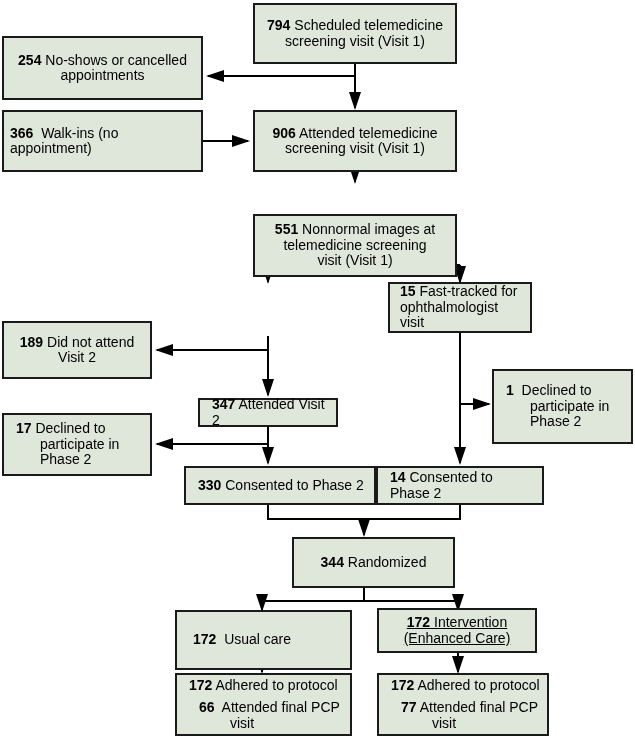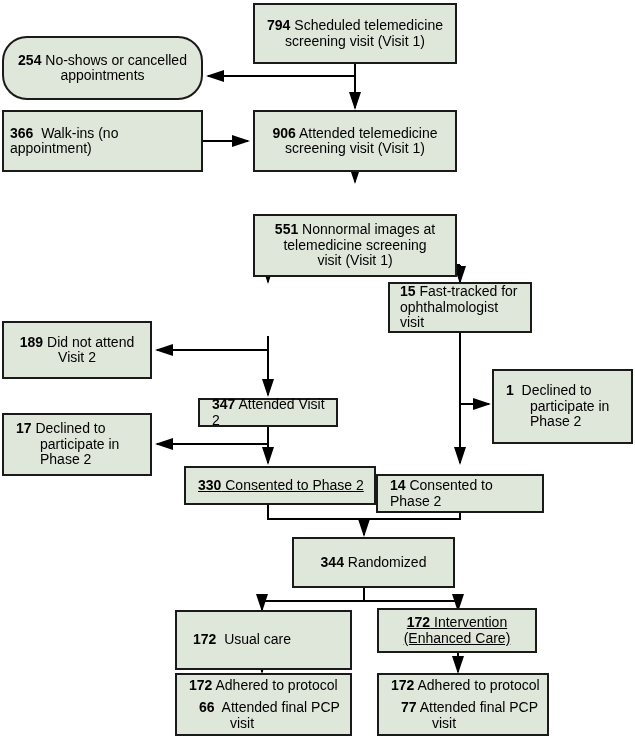--- a/index.html
+++ b/index.html
@@ -100,21 +100,21 @@
       <line x1="262" y1="653" x2="262" y2="672" marker-end="url(#arrow)"></line>
       <line x1="458" y1="653" x2="458" y2="672" marker-end="url(#arrow)"></line>
     </g>
   </svg>
 
   <div class="node ta-center" style="left:253px; top:3px; width:204px; height:61px;">
     <span class="line"><span class="num">794</span><span> Scheduled telemedicine</span></span>
     <span class="line"><span>screening visit (Visit 1)</span></span>
   </div>
 
-  <div class="node ta-center" style="left:2px; top:36px; width:201px; height:64px;border-radius:25px;">
+  <div class="node ta-center" style="left:2px; top:36px; width:201px; height:64px;">
     <span class="line"><span class="num">254</span><span> No-shows or cancelled</span></span>
     <span class="line"><span>appointments</span></span>
   </div>
 
   <div class="node ta-left" style="left:2px; top:110px; width:201px; height:62px;">
     <span class="line"><span class="num">366</span><span>  Walk-ins (no appointment)</span></span>
   </div>
 
   <div class="node ta-center" style="left:253px; top:110px; width:204px; height:62px;">
     <span class="line"><span class="num">906</span><span> Attended telemedicine</span></span>
@@ -147,25 +147,25 @@
     <span class="line" style="padding-left:24px;"><span>participate in</span></span>
     <span class="line" style="padding-left:24px;"><span>Phase 2</span></span>
   </div>
 
   <div class="node ta-left" style="left:2px; top:413px; width:150px; height:63px; padding-left:12px;">
     <span class="line"><span class="num">17</span><span> Declined to</span></span>
     <span class="line" style="padding-left:24px;"><span>participate in</span></span>
     <span class="line" style="padding-left:24px;"><span>Phase 2</span></span>
   </div>
 
-  <div class="node ta-left" style="left:184px; top:466px; width:192px; height:39px; padding-left:12px;text-decoration:underline;">
+  <div class="node ta-left" style="left:184px; top:466px; width:192px; height:39px; padding-left:12px;">
     <span class="line"><span class="num">330</span><span> Consented to Phase 2</span></span>
   </div>
 
-  <div class="node ta-left" style="left:376px; top:466px; width:168px; height:39px; padding-left:12px;margin-top:8px;">
+  <div class="node ta-left" style="left:376px; top:466px; width:168px; height:39px; padding-left:12px;">
     <span class="line"><span class="num">14</span><span> Consented to Phase 2</span></span>
   </div>
 
   <div class="node ta-center" style="left:292px; top:537px; width:163px; height:51px;">
     <span class="line"><span class="num">344</span><span> Randomized</span></span>
   </div>
 
   <div class="node ta-left" style="left:175px; top:610px; width:177px; height:60px; padding-left:16px;">
     <span class="line"><span class="num">172</span><span>  Usual care</span></span>
   </div>

